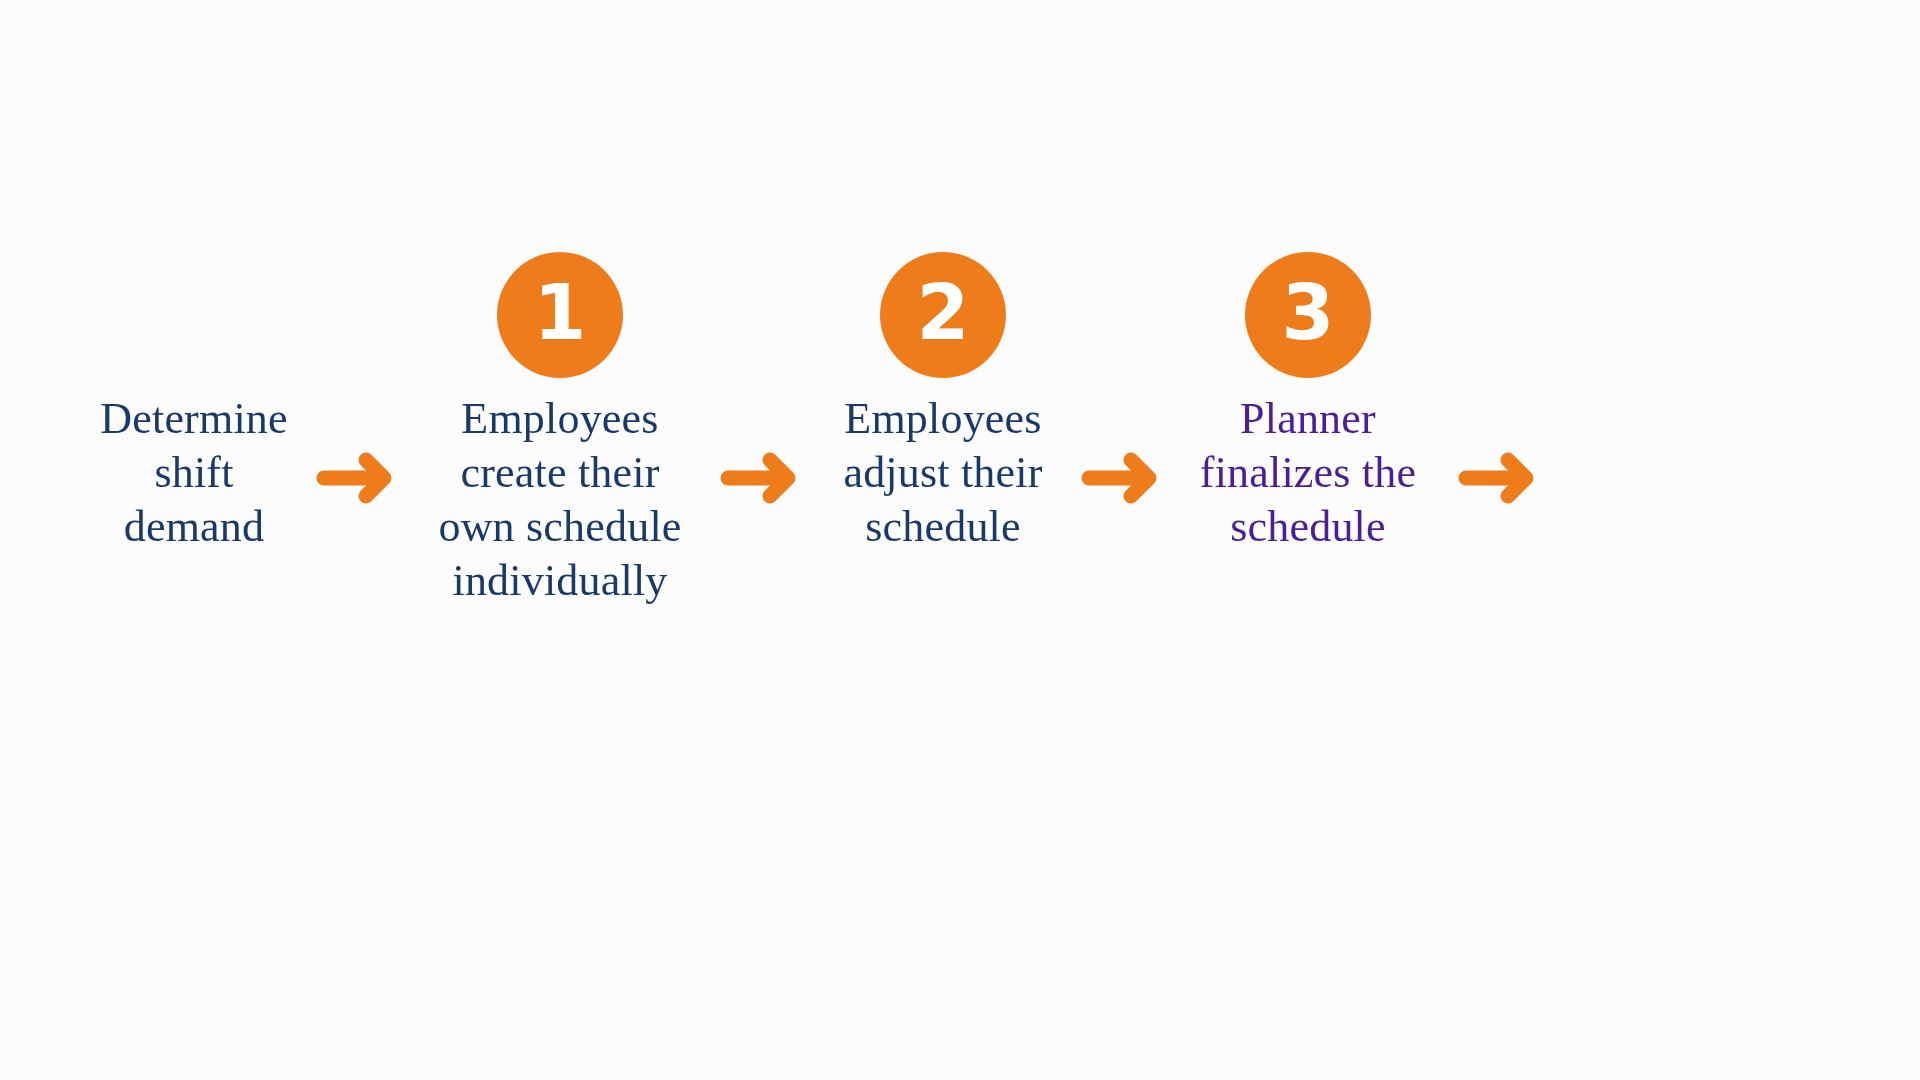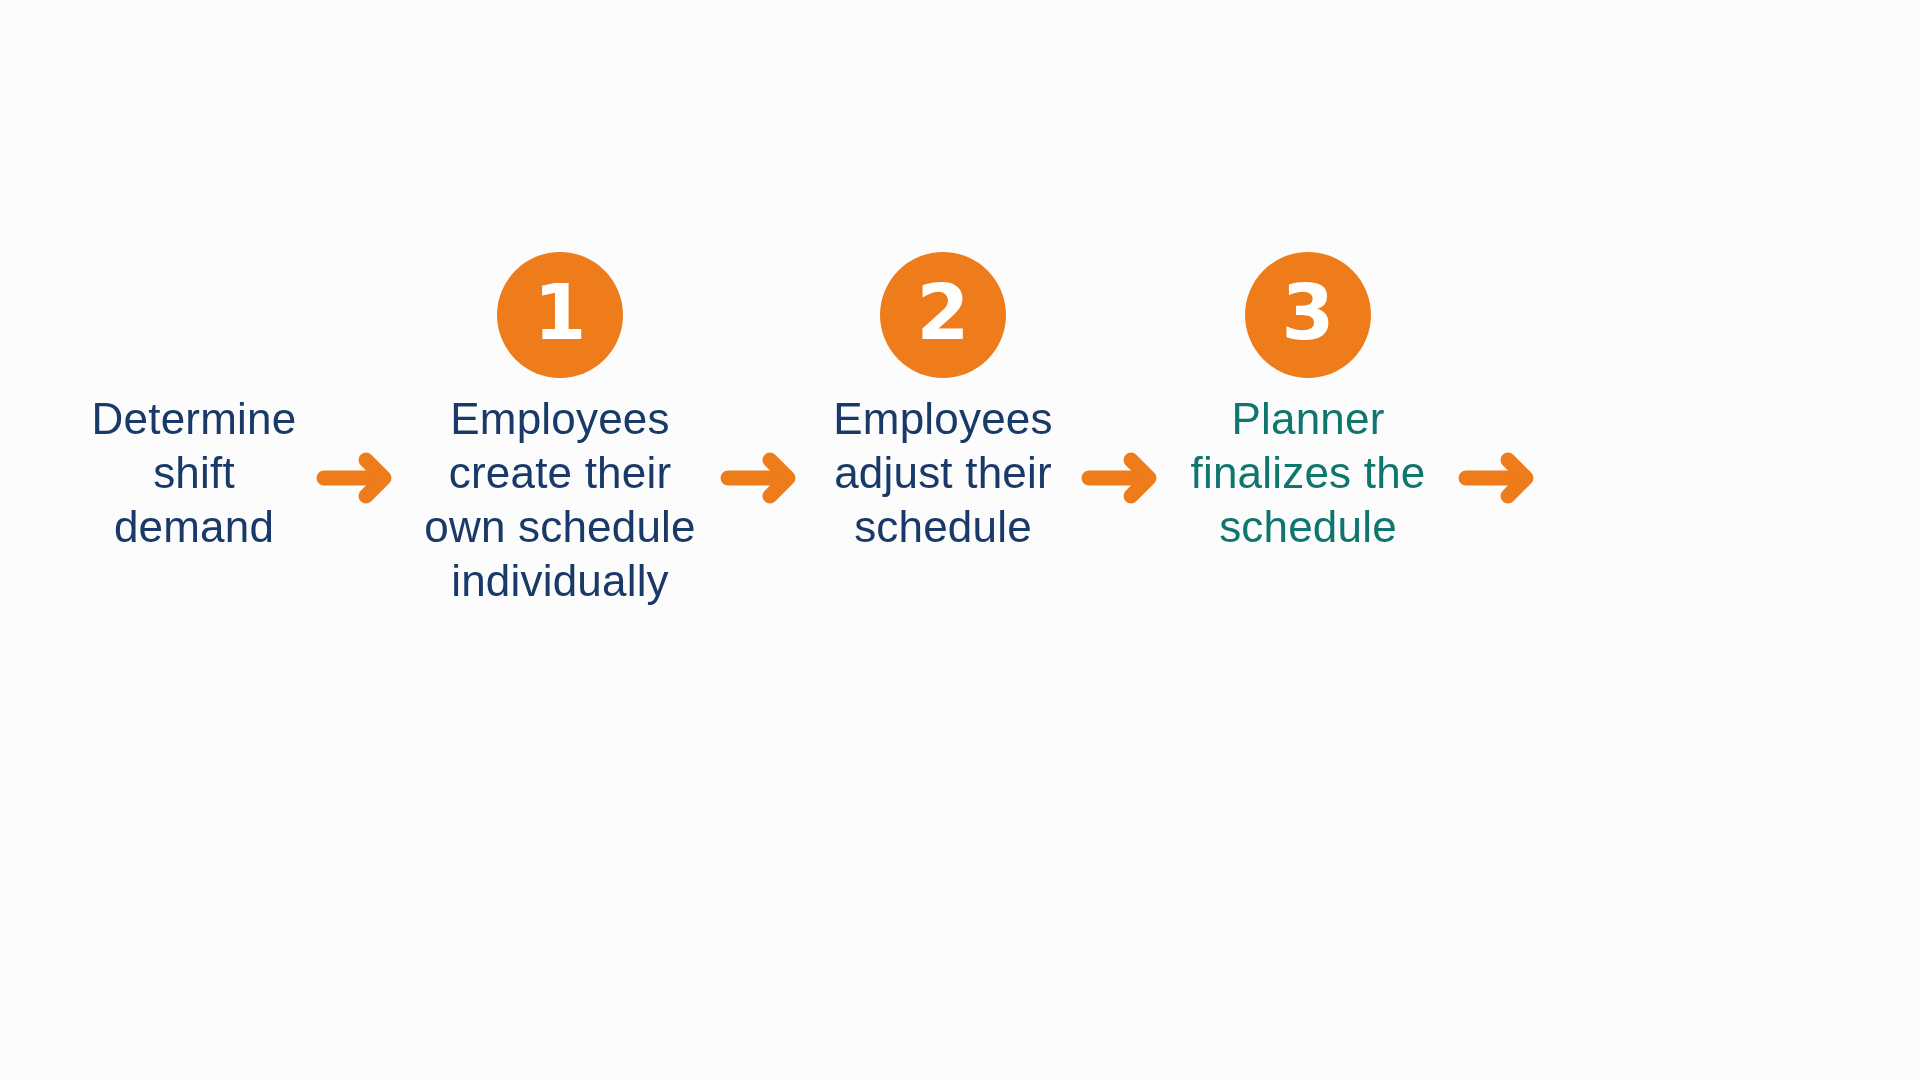--- a/index.html
+++ b/index.html
@@ -46,21 +46,21 @@
     font-weight: 700;
     font-size: 76px;
     color: #ffffff;
     line-height: 1;
     letter-spacing: 0px;
     transform: translateY(-2px);
   }
 
   
   .step-label {
-    font-family: Liberation Sans, sans-serif;
+    font-family: Liberation Serif, serif;
     font-size: 44px;
     line-height: 54px;
     color: #193a68;
     letter-spacing: 0.2px;
     white-space: pre-line;
     text-align: center;
   }
 
   
   .badge-slot {
@@ -151,21 +151,21 @@
     </svg>
   </div>
 
   <div class="step" style="left:1155px; top:252px; width:306px;">
     <div class="badge-slot">
       <div class="badge" style="background: rgb(238, 124, 27);">
         <span class="badge-number" style="color: rgb(255, 255, 255);">3</span>
       </div>
     </div>
     <div class="label-slot">
-      <div class="step-label" style="color: #0f766e;">Planner
+      <div class="step-label" style="color: #4c1d95;">Planner
 finalizes the
 schedule</div>
     </div>
   </div>
 
   <div class="arrow" style="left:1458px; top:452px;">
     <svg width="78" height="52" viewBox="0 0 78 52" aria-hidden="true">
       <g fill="none" stroke="#ee7c1b" stroke-width="15" stroke-linecap="round" stroke-linejoin="round">
         <line x1="8" y1="26" x2="52" y2="26"></line>
         <polyline points="50,8 68,26 50,44"></polyline>

